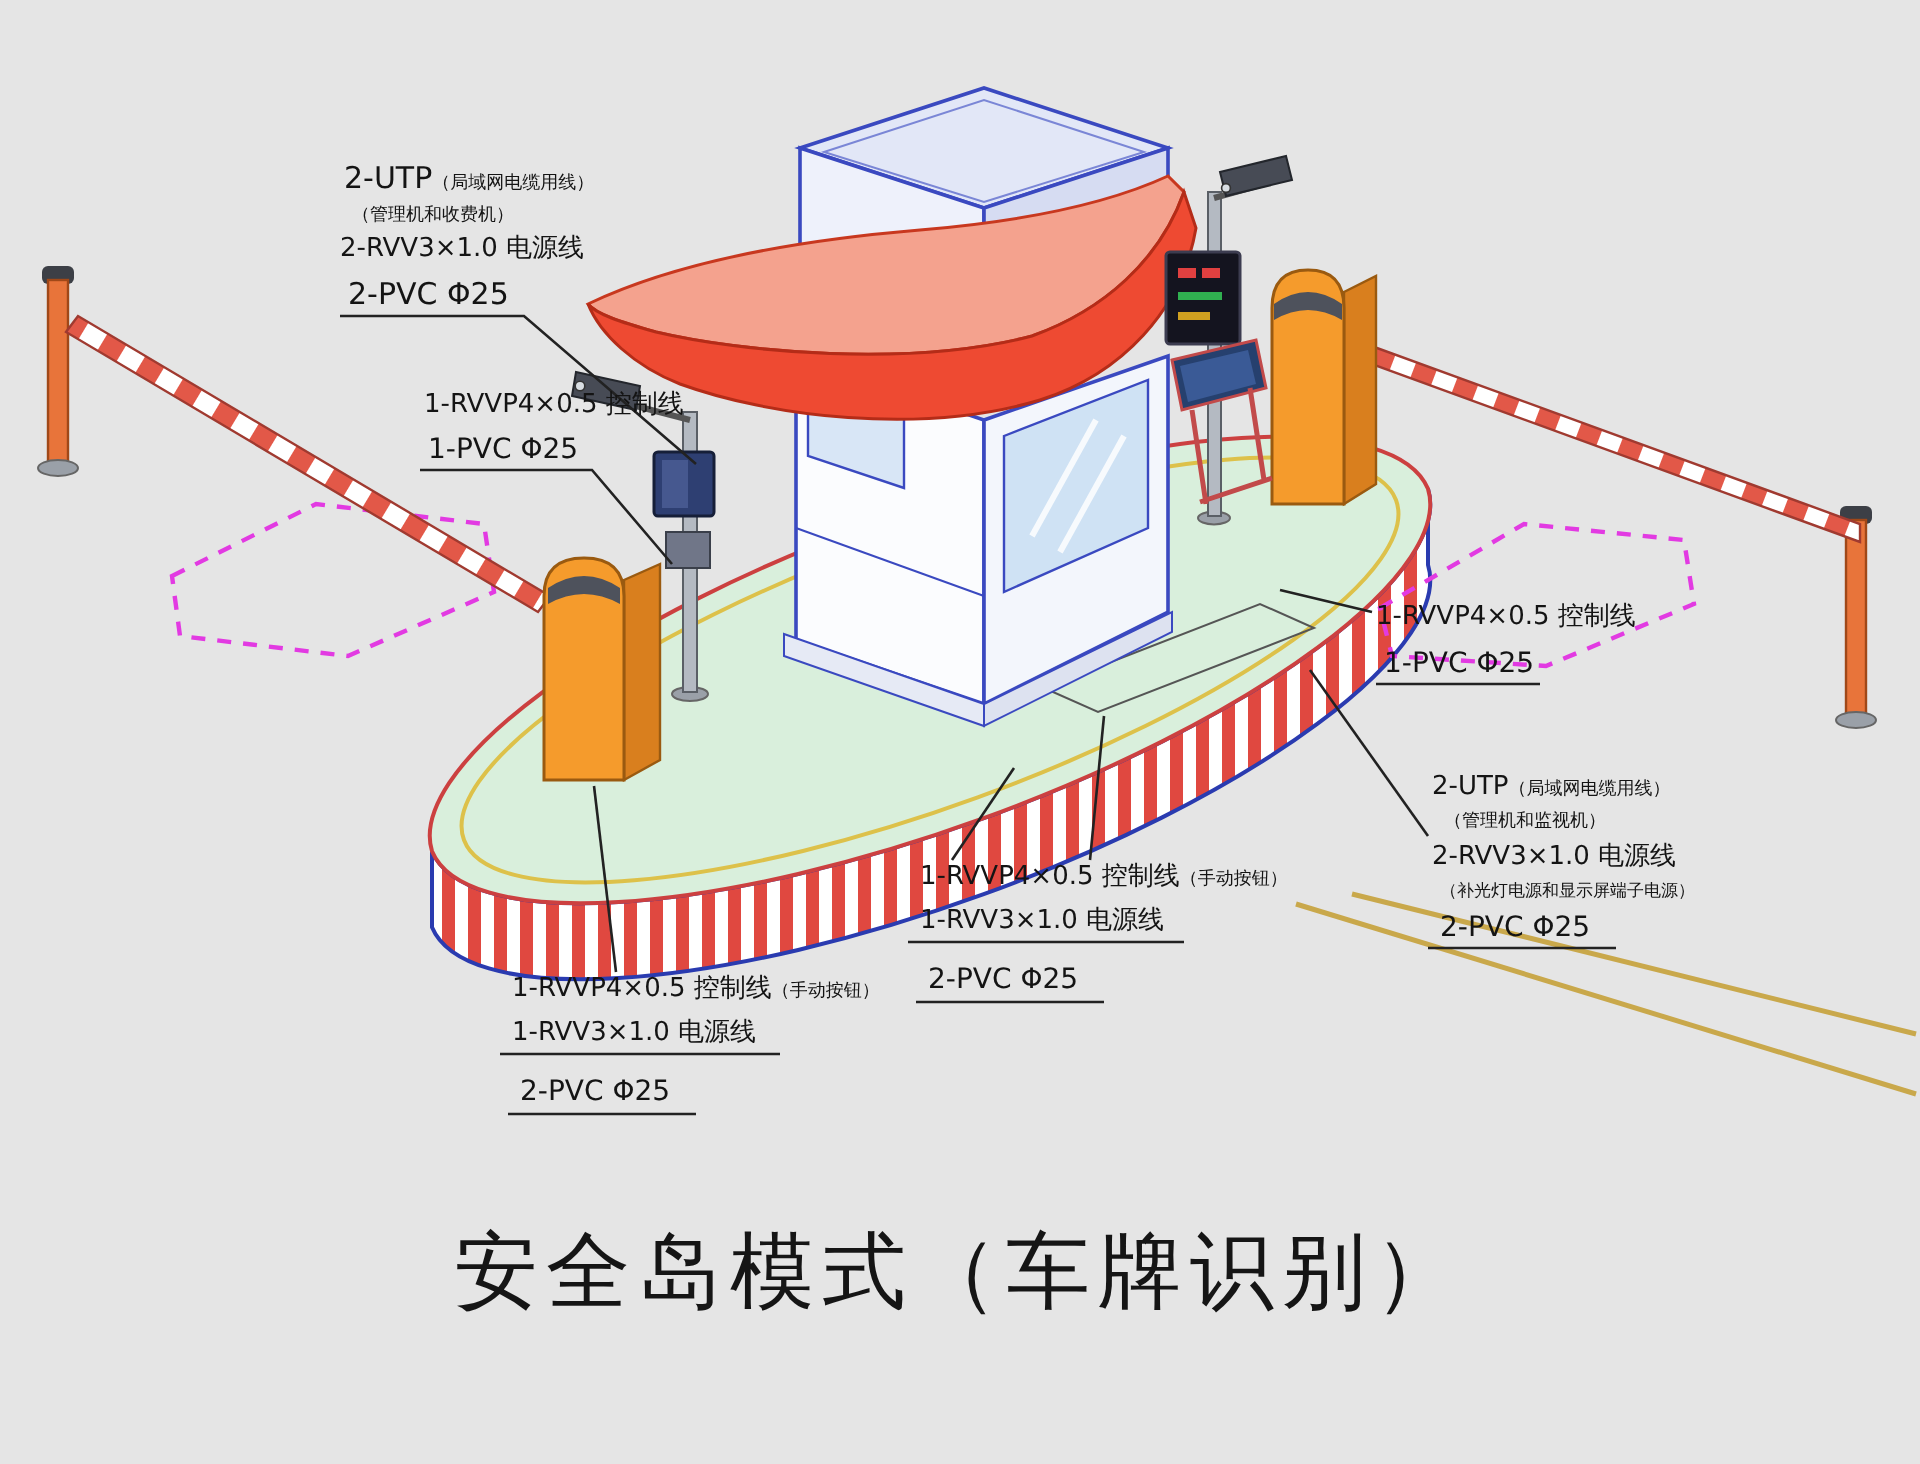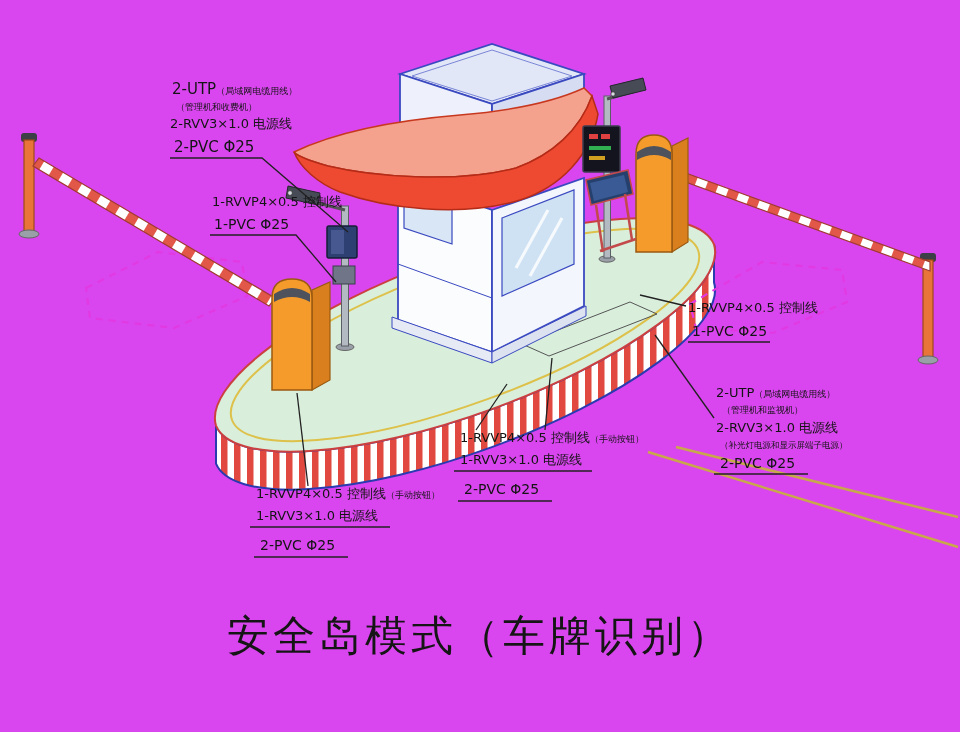--- a/index.html
+++ b/index.html
@@ -1,16 +1,16 @@
 <!DOCTYPE html>
 <html><head>
 <meta charset="utf-8">
 <style>
   html,body{margin:0;padding:0;background:#ffffff;}
-  .stage{position:relative;width:960px;height:732px;background:#d946ef;overflow:hidden;
+  .stage{position:relative;width:960px;height:732px;background:#e5e5e5;overflow:hidden;
          font-family:"DejaVu Sans","Liberation Sans",sans-serif;}
   svg{display:block;}
   text{fill:#141414;font-family:"DejaVu Sans","Liberation Sans",sans-serif;}
   .t15{font-size:15px;}
   .t14{font-size:14px;}
   .t13{font-size:13px;}
   .t9{font-size:9px;}
   .t85{font-size:8.5px;}
   .title-text{font-size:42px;letter-spacing:4px;fill:#151515;}
   .leader{stroke:#222222;stroke-width:1.3;fill:none;}

